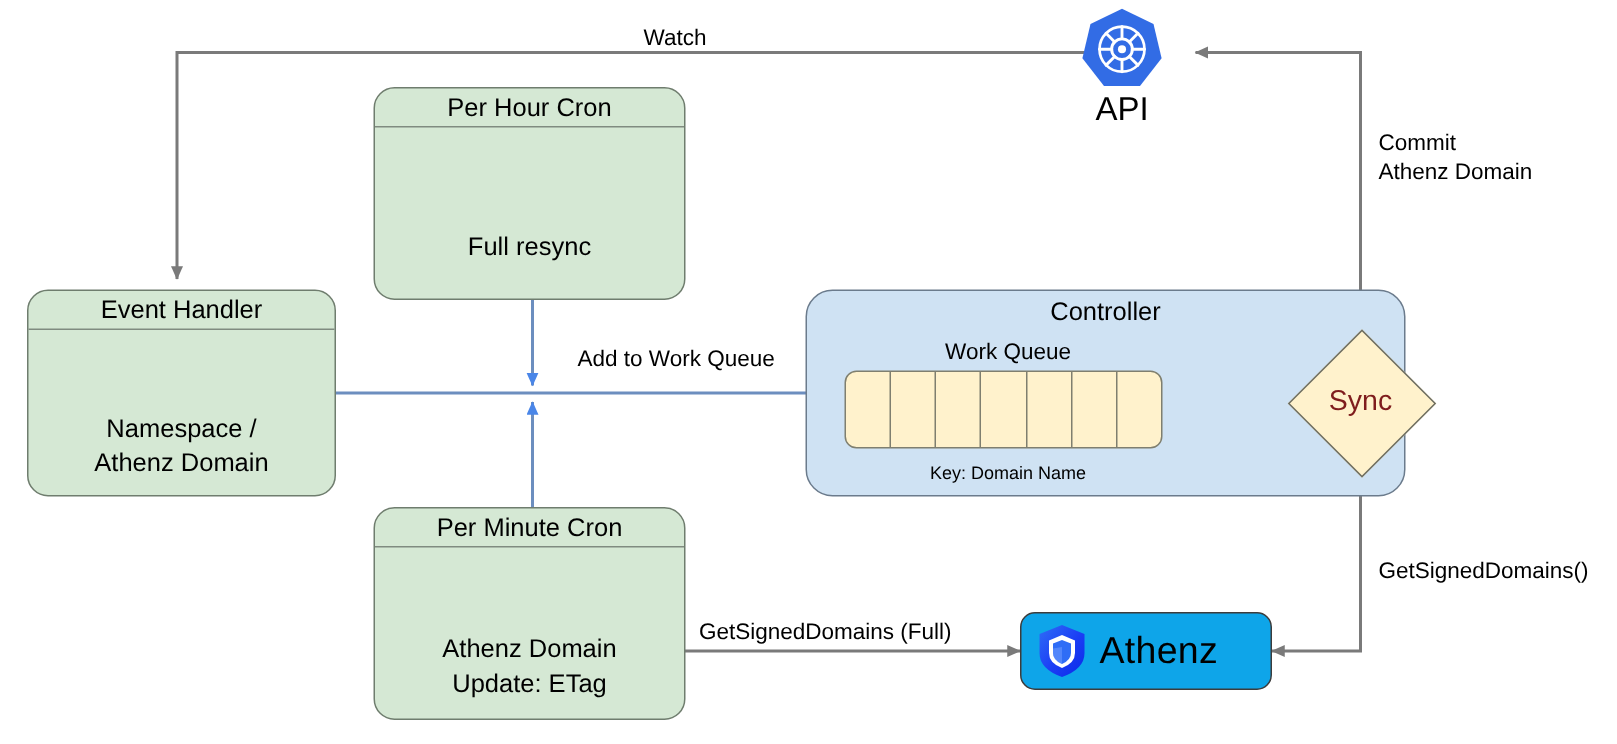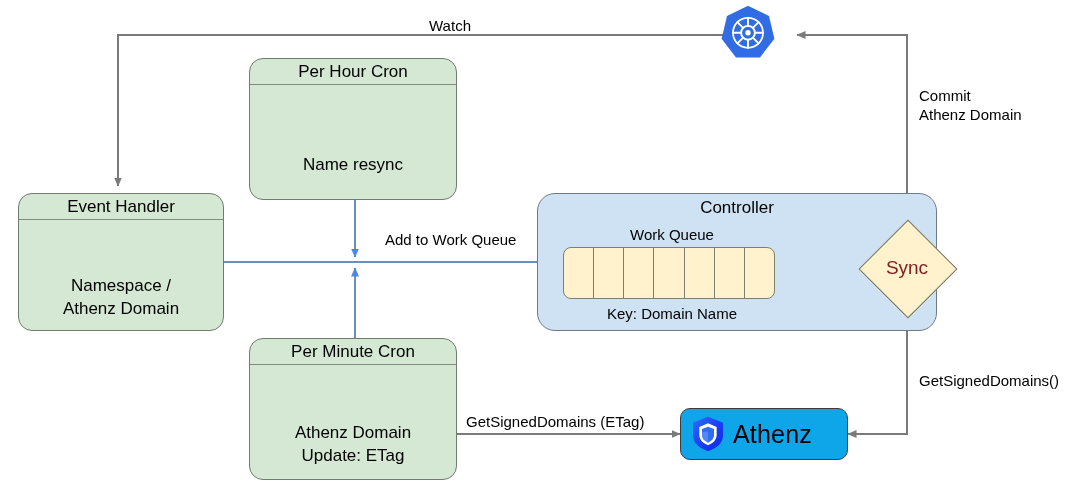--- a/index.html
+++ b/index.html
@@ -85,21 +85,21 @@
     text-align: center;
     font-size: 15px;
     color: #000;
   }
   .wq-key {
     position: absolute;
     left: 0;
     right: 130px;
     bottom: 8px;
     text-align: center;
-    font-size: 15px;
+    font-size: 12px;
     color: #000;
   }
   .workqueue {
     position: absolute;
     display: flex;
     background: #fff2cc;
     border: 1px solid #7f7f6f;
     border-radius: 8px;
     overflow: hidden;
     box-sizing: border-box;
@@ -199,21 +199,21 @@
   </svg>
 
   <div class="node green-box" style="left:18px; top:193px; width:206px; height:138px;">
     <div class="title">Event Handler</div>
     <div class="body" style="white-space:pre-line;">Namespace /
 Athenz Domain</div>
   </div>
 
   <div class="node green-box" style="left:249px; top:58px; width:208px; height:142px;">
     <div class="title">Per Hour Cron</div>
-    <div class="body" style="white-space:pre-line;">Name resync</div>
+    <div class="body" style="white-space:pre-line;">Full resync</div>
   </div>
 
   <div class="node green-box" style="left:249px; top:338px; width:208px; height:142px;">
     <div class="title">Per Minute Cron</div>
     <div class="body" style="white-space:pre-line;">Athenz Domain
 Update: ETag</div>
   </div>
 
   <div class="node controller" style="left:537px; top:193px; width:400px; height:138px;">
     <div class="controller-title">Controller</div>
@@ -243,20 +243,21 @@
         <line x1="50" y1="59.5" x2="50" y2="73"></line>
         <line x1="25" y1="48" x2="38.5" y2="48"></line>
         <line x1="61.5" y1="48" x2="75" y2="48"></line>
         <line x1="32.3" y1="30.3" x2="41.9" y2="39.9"></line>
         <line x1="58.1" y1="56.1" x2="67.7" y2="65.7"></line>
         <line x1="67.7" y1="30.3" x2="58.1" y2="39.9"></line>
         <line x1="41.9" y1="56.1" x2="32.3" y2="65.7"></line>
       </g>
       <circle cx="50" cy="48" r="4.5" fill="#ffffff"></circle>
     </svg>
+    <div class="k8s-label">API</div>
   </div>
 
   <div class="athenz-box" style="left:680px; top:408px; width:168px; height:52px;">
     <svg width="34" height="36" viewBox="0 0 100 108">
       <defs>
         <linearGradient id="athGrad" x1="0" y1="0" x2="1" y2="1">
           <stop offset="0%" stop-color="#2f6df6"></stop>
           <stop offset="55%" stop-color="#1b3df5"></stop>
           <stop offset="100%" stop-color="#0a2ae8"></stop>
         </linearGradient>
@@ -271,15 +272,15 @@
 
   <div class="edge-label center" style="left:360px; top:16px; width:180px;">Watch</div>
 
   <div class="edge-label" style="left:385px; top:230px;">Add to Work Queue</div>
 
   <div class="edge-label" style="left:919px; top:86px; white-space:pre-line;">Commit
 Athenz Domain</div>
 
   <div class="edge-label" style="left:919px; top:371px;">GetSignedDomains()</div>
 
-  <div class="edge-label" style="left:466px; top:412px;">GetSignedDomains (ETag)</div>
+  <div class="edge-label" style="left:466px; top:412px;">GetSignedDomains (Full)</div>
 
 </div>
 
 </body></html>

